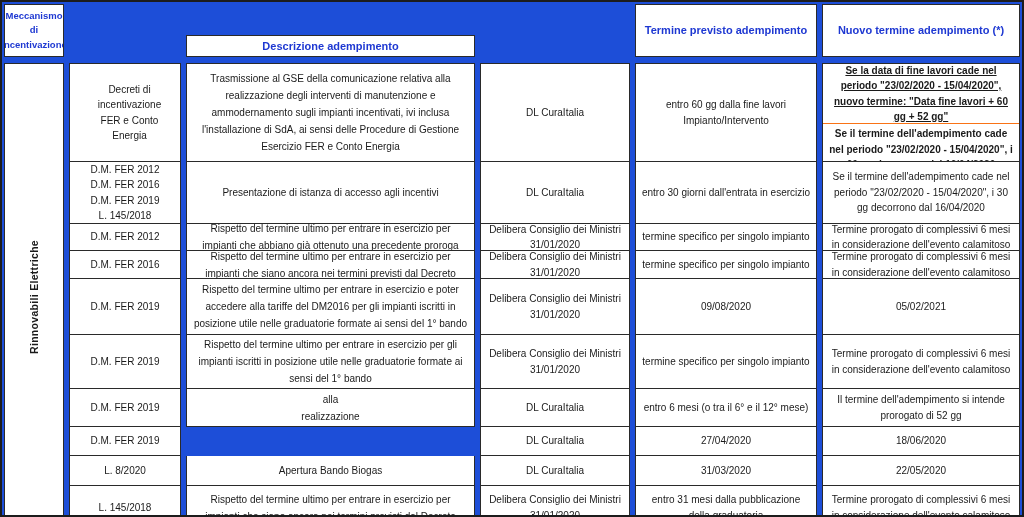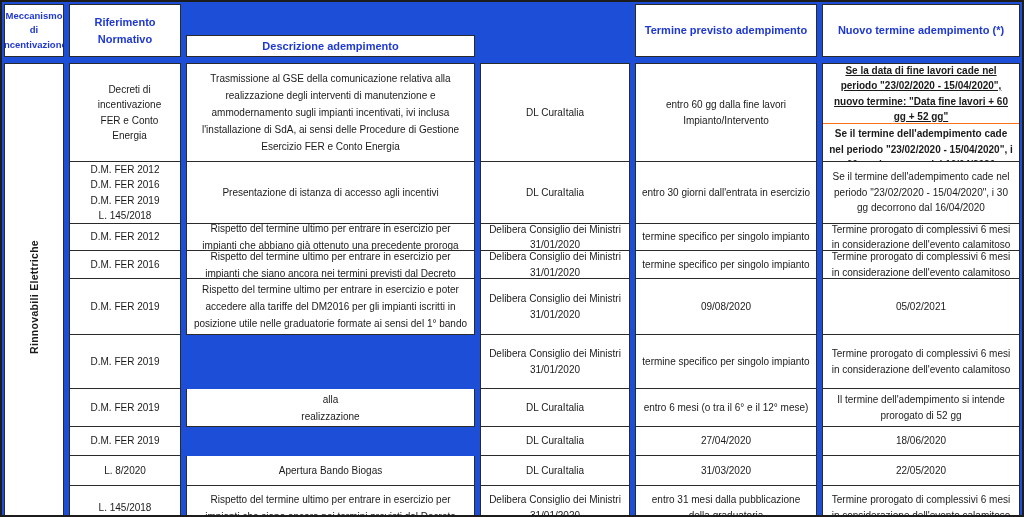--- a/index.html
+++ b/index.html
@@ -44,21 +44,20 @@
   .sub1 { height:60px; border-bottom:1px solid #f97316;text-decoration:underline; }
   .sub2 { flex:1; }
 </style>
 </head>
 <body>
 
 <div class="frame">
   <div class="grid" id="grid">
     <div class="cell hcell h0">Meccanismo di
 incentivazione</div>
-    <div class="cell hcell h1">Riferimento Normativo</div>
     <div class="cell hcell h2">Descrizione adempimento</div>
     <div class="cell hcell h4">Termine previsto adempimento</div>
     <div class="cell hcell h5">Nuovo termine adempimento (*)</div>
     <div class="cell vcell">
       <span class="vtext">Rinnovabili Elettriche</span>
     </div>
 
   <div class="cell ref" style="grid-area: 3 / 2; padding-left: 14px;"><span class="txt">Decreti di incentivazione
 FER e Conto Energia</span></div>
   <div class="cell descr" style="grid-area: 3 / 3;"><span class="txt">Trasmissione al GSE della comunicazione relativa alla realizzazione degli interventi di manutenzione e ammodernamento sugli impianti incentivati, ivi inclusa l'installazione di SdA, ai sensi delle Procedure di Gestione Esercizio FER e Conto Energia</span></div>
@@ -91,20 +90,21 @@
   <div class="cell nuovo no-top" style="grid-area: 6 / 6;"><span class="txt">Termine prorogato di complessivi 6 mesi in considerazione dell'evento calamitoso</span></div>
 
   <div class="cell ref no-top" style="grid-area: 7 / 2;"><span class="txt">D.M. FER 2019</span></div>
   <div class="cell descr no-top" style="grid-area: 7 / 3;"><span class="txt">Rispetto del termine ultimo per entrare in esercizio e poter accedere alla tariffe del DM2016 per gli impianti iscritti in posizione utile nelle graduatorie formate ai sensi del 1° bando</span></div>
   <div class="cell norma no-top" style="grid-area: 7 / 4;"><span class="txt">Delibera Consiglio dei Ministri
 31/01/2020</span></div>
   <div class="cell termine no-top" style="grid-area: 7 / 5;"><span class="txt">09/08/2020</span></div>
   <div class="cell nuovo no-top" style="grid-area: 7 / 6;"><span class="txt">05/02/2021</span></div>
 
   <div class="cell ref no-top" style="grid-area: 8 / 2;"><span class="txt">D.M. FER 2019</span></div>
+  <div class="cell descr no-top" style="grid-area: 8 / 3;"><span class="txt">Rispetto del termine ultimo per entrare in esercizio per gli impianti iscritti in posizione utile nelle graduatorie formate ai sensi del 1° bando</span></div>
   <div class="cell norma no-top" style="grid-area: 8 / 4;"><span class="txt">Delibera Consiglio dei Ministri
 31/01/2020</span></div>
   <div class="cell termine no-top" style="grid-area: 8 / 5;"><span class="txt">termine specifico per singolo impianto</span></div>
   <div class="cell nuovo no-top" style="grid-area: 8 / 6;"><span class="txt">Termine prorogato di complessivi 6 mesi in considerazione dell'evento calamitoso</span></div>
 
   <div class="cell ref no-top" style="grid-area: 9 / 2;"><span class="txt">D.M. FER 2019</span></div>
   <div class="cell descr no-top" style="grid-area: 9 / 3;"><span class="txt">Rispetto del termine ultimo per comunicare al GSE la rinuncia alla
 realizzazione</span><span class="light">dell'intervento dalla data di pubblicazione della gradutoria</span></div>
   <div class="cell norma no-top" style="grid-area: 9 / 4;"><span class="txt">DL CuraItalia</span></div>
   <div class="cell termine no-top" style="grid-area: 9 / 5;"><span class="txt">entro 6 mesi (o tra il 6° e il 12° mese)</span></div>

